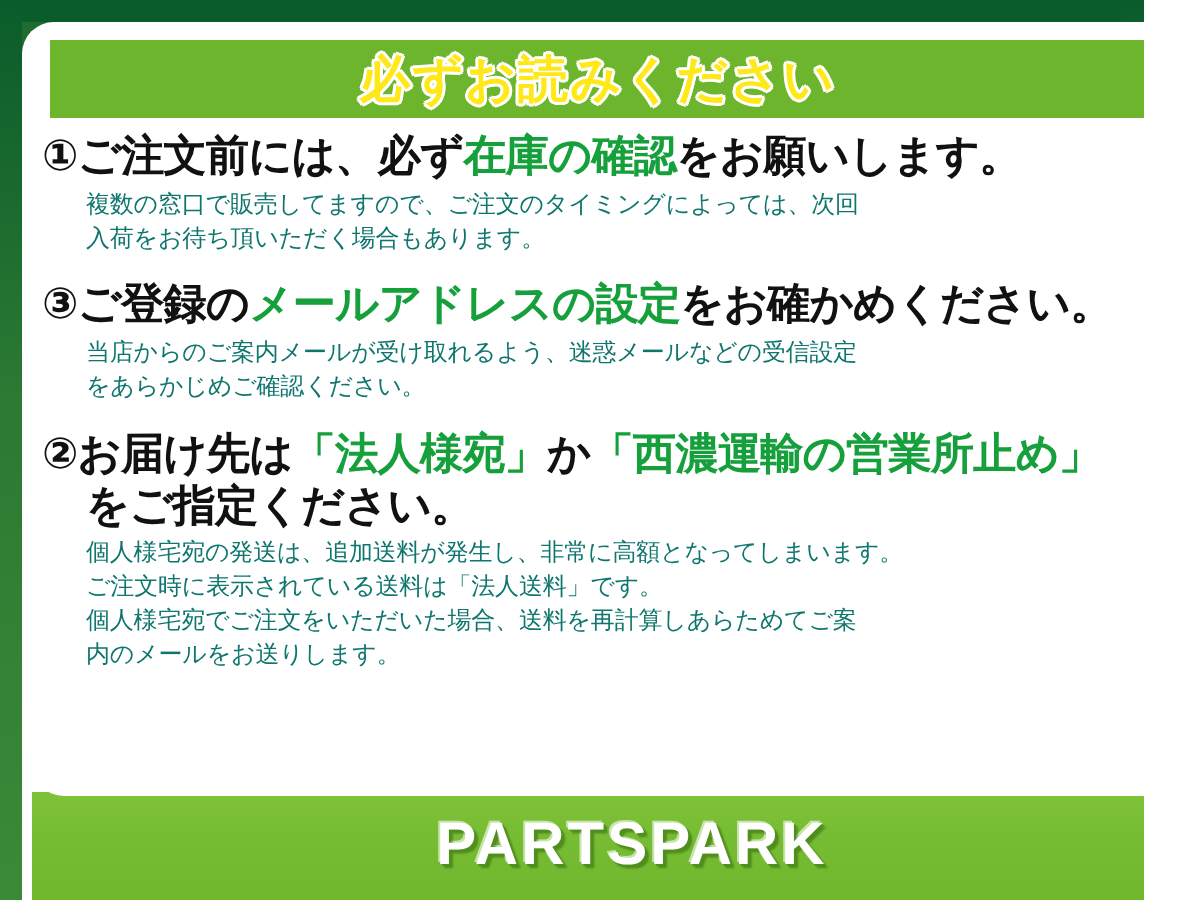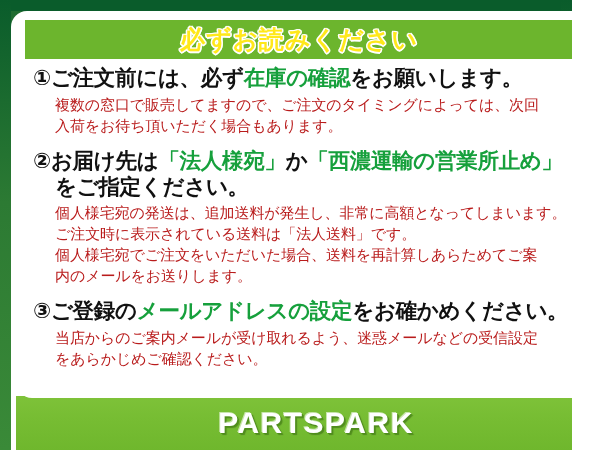--- a/index.html
+++ b/index.html
@@ -70,43 +70,42 @@
        1.2px 1.2px 0 #ffffff, -1.2px 1.2px 0 #ffffff,
        1.2px -1.2px 0 #ffffff, -1.2px -1.2px 0 #ffffff;
     white-space: nowrap;
   }
   
   .content {
     position: absolute;
     left: 0;
     top: 55px;
     width: 578px;
-    margin-left: 12px;
   }
   .section {
     margin: 0 0 7px 0;
     padding: 0 8px 0 10px;
   }
   .head-line {
     font-size: 21.5px;
     font-weight: bold;
     color: #111111;
     line-height: 1.20;
     letter-spacing: -0.3px;
     white-space: nowrap;
   }
   .head-line .hl {
     color: #16a03c;
   }
   .head-indent {
     padding-left: 22px;
   }
   .sub-text {
-    font-size: 15px;
-    color: #b91c1c;
+    font-size: 12px;
+    color: #0f766e;
     line-height: 1.40;
     letter-spacing: -0.1px;
     padding-left: 22px;
     margin-top: 2px;
     white-space: pre-line;
   }
   .s1 { margin-top: 0px; }
   .s2 { margin-top: 13px; }
   .s3 { margin-top: 13px; }
 
@@ -160,33 +159,33 @@
     </div>
 
     <div class="content">
 
       <div class="section s1">
         <div class="head-line"><span>①</span><span>ご注文前には、必ず</span><span class="hl">在庫の確認</span><span>をお願いします。</span></div>
         <div class="sub-text">複数の窓口で販売してますので、ご注文のタイミングによっては、次回
 入荷をお待ち頂いただく場合もあります。</div>
       </div>
 
+      <div class="section s3">
+        <div class="head-line"><span>③</span><span>ご登録の</span><span class="hl">メールアドレスの設定</span><span>をお確かめください。</span></div>
+        <div class="sub-text">当店からのご案内メールが受け取れるよう、迷惑メールなどの受信設定
+をあらかじめご確認ください。</div>
+      </div>
+
       <div class="section s2">
         <div class="head-line"><span>②</span><span>お届け先は</span><span class="hl">「法人様宛」</span><span>か</span><span class="hl">「西濃運輸の営業所止め」</span></div>
         <div class="head-line head-indent">をご指定ください。</div>
         <div class="sub-text">個人様宅宛の発送は、追加送料が発生し、非常に高額となってしまいます。
 ご注文時に表示されている送料は「法人送料」です。
 個人様宅宛でご注文をいただいた場合、送料を再計算しあらためてご案
 内のメールをお送りします。</div>
-      </div>
-
-      <div class="section s3">
-        <div class="head-line"><span>③</span><span>ご登録の</span><span class="hl">メールアドレスの設定</span><span>をお確かめください。</span></div>
-        <div class="sub-text">当店からのご案内メールが受け取れるよう、迷惑メールなどの受信設定
-をあらかじめご確認ください。</div>
       </div>
 
     </div>
   </div>
 
   <div class="footer">
     <div class="brand">PARTSPARK</div>
   </div>
 
 </div>

